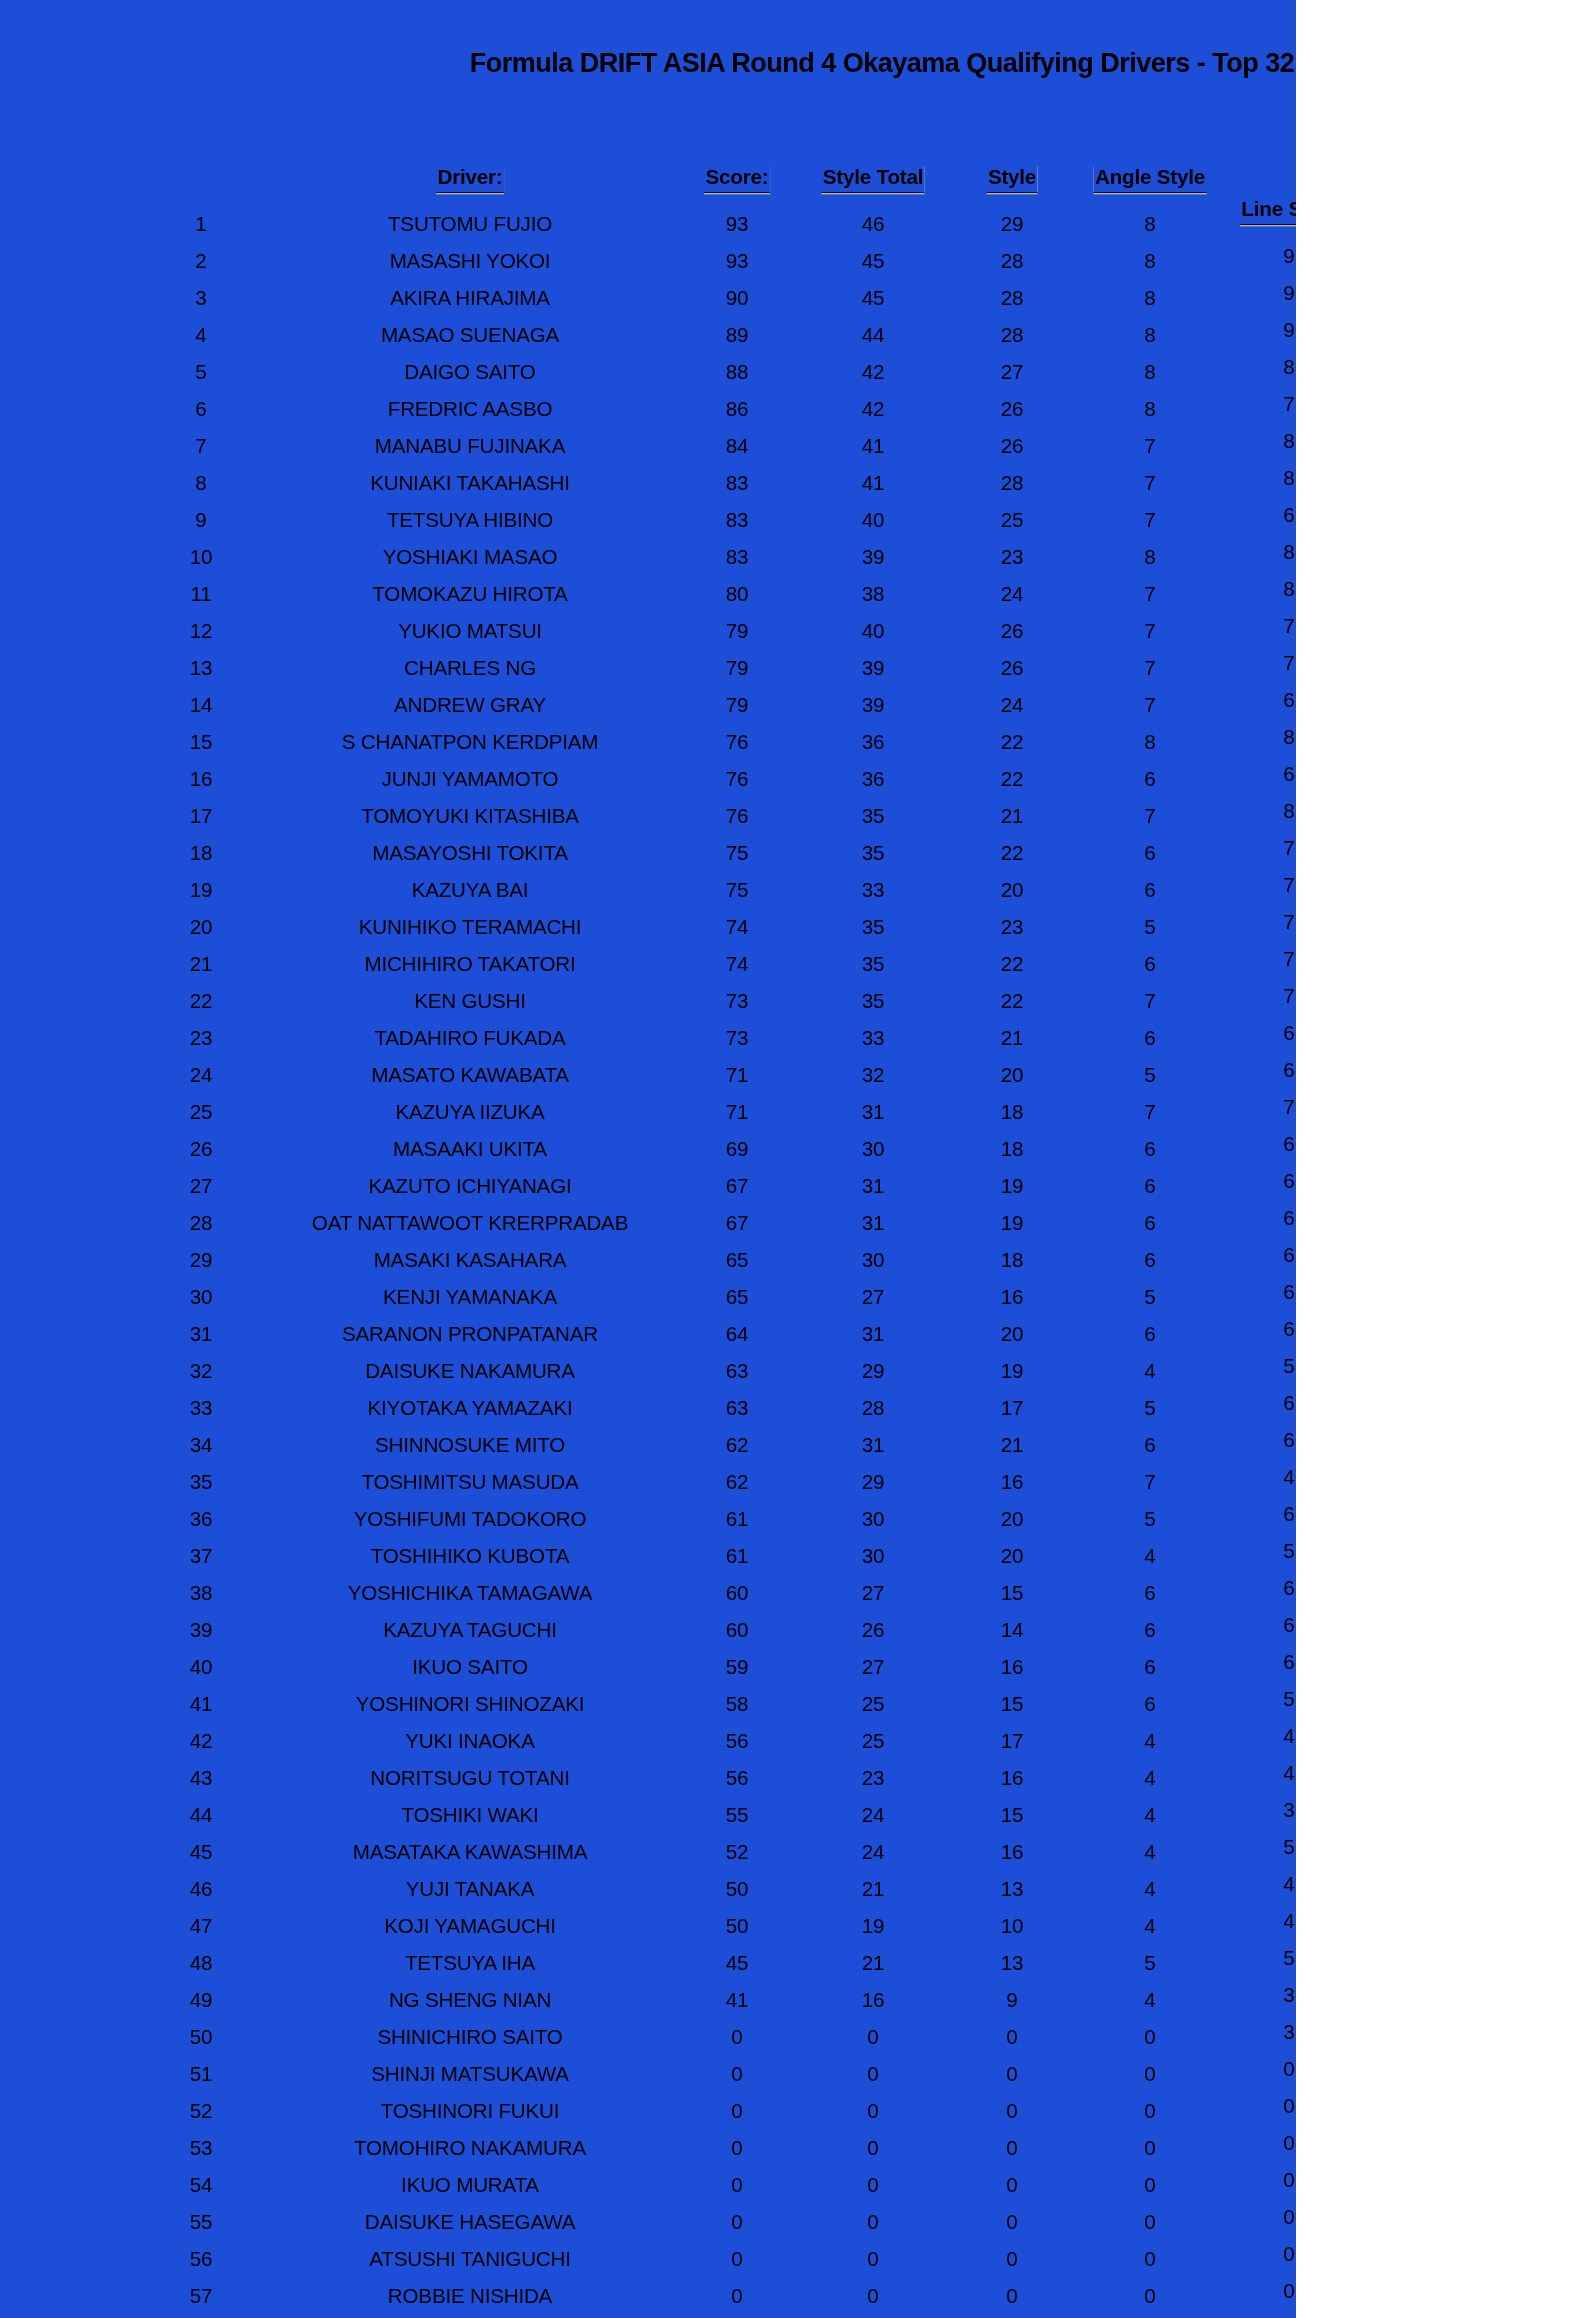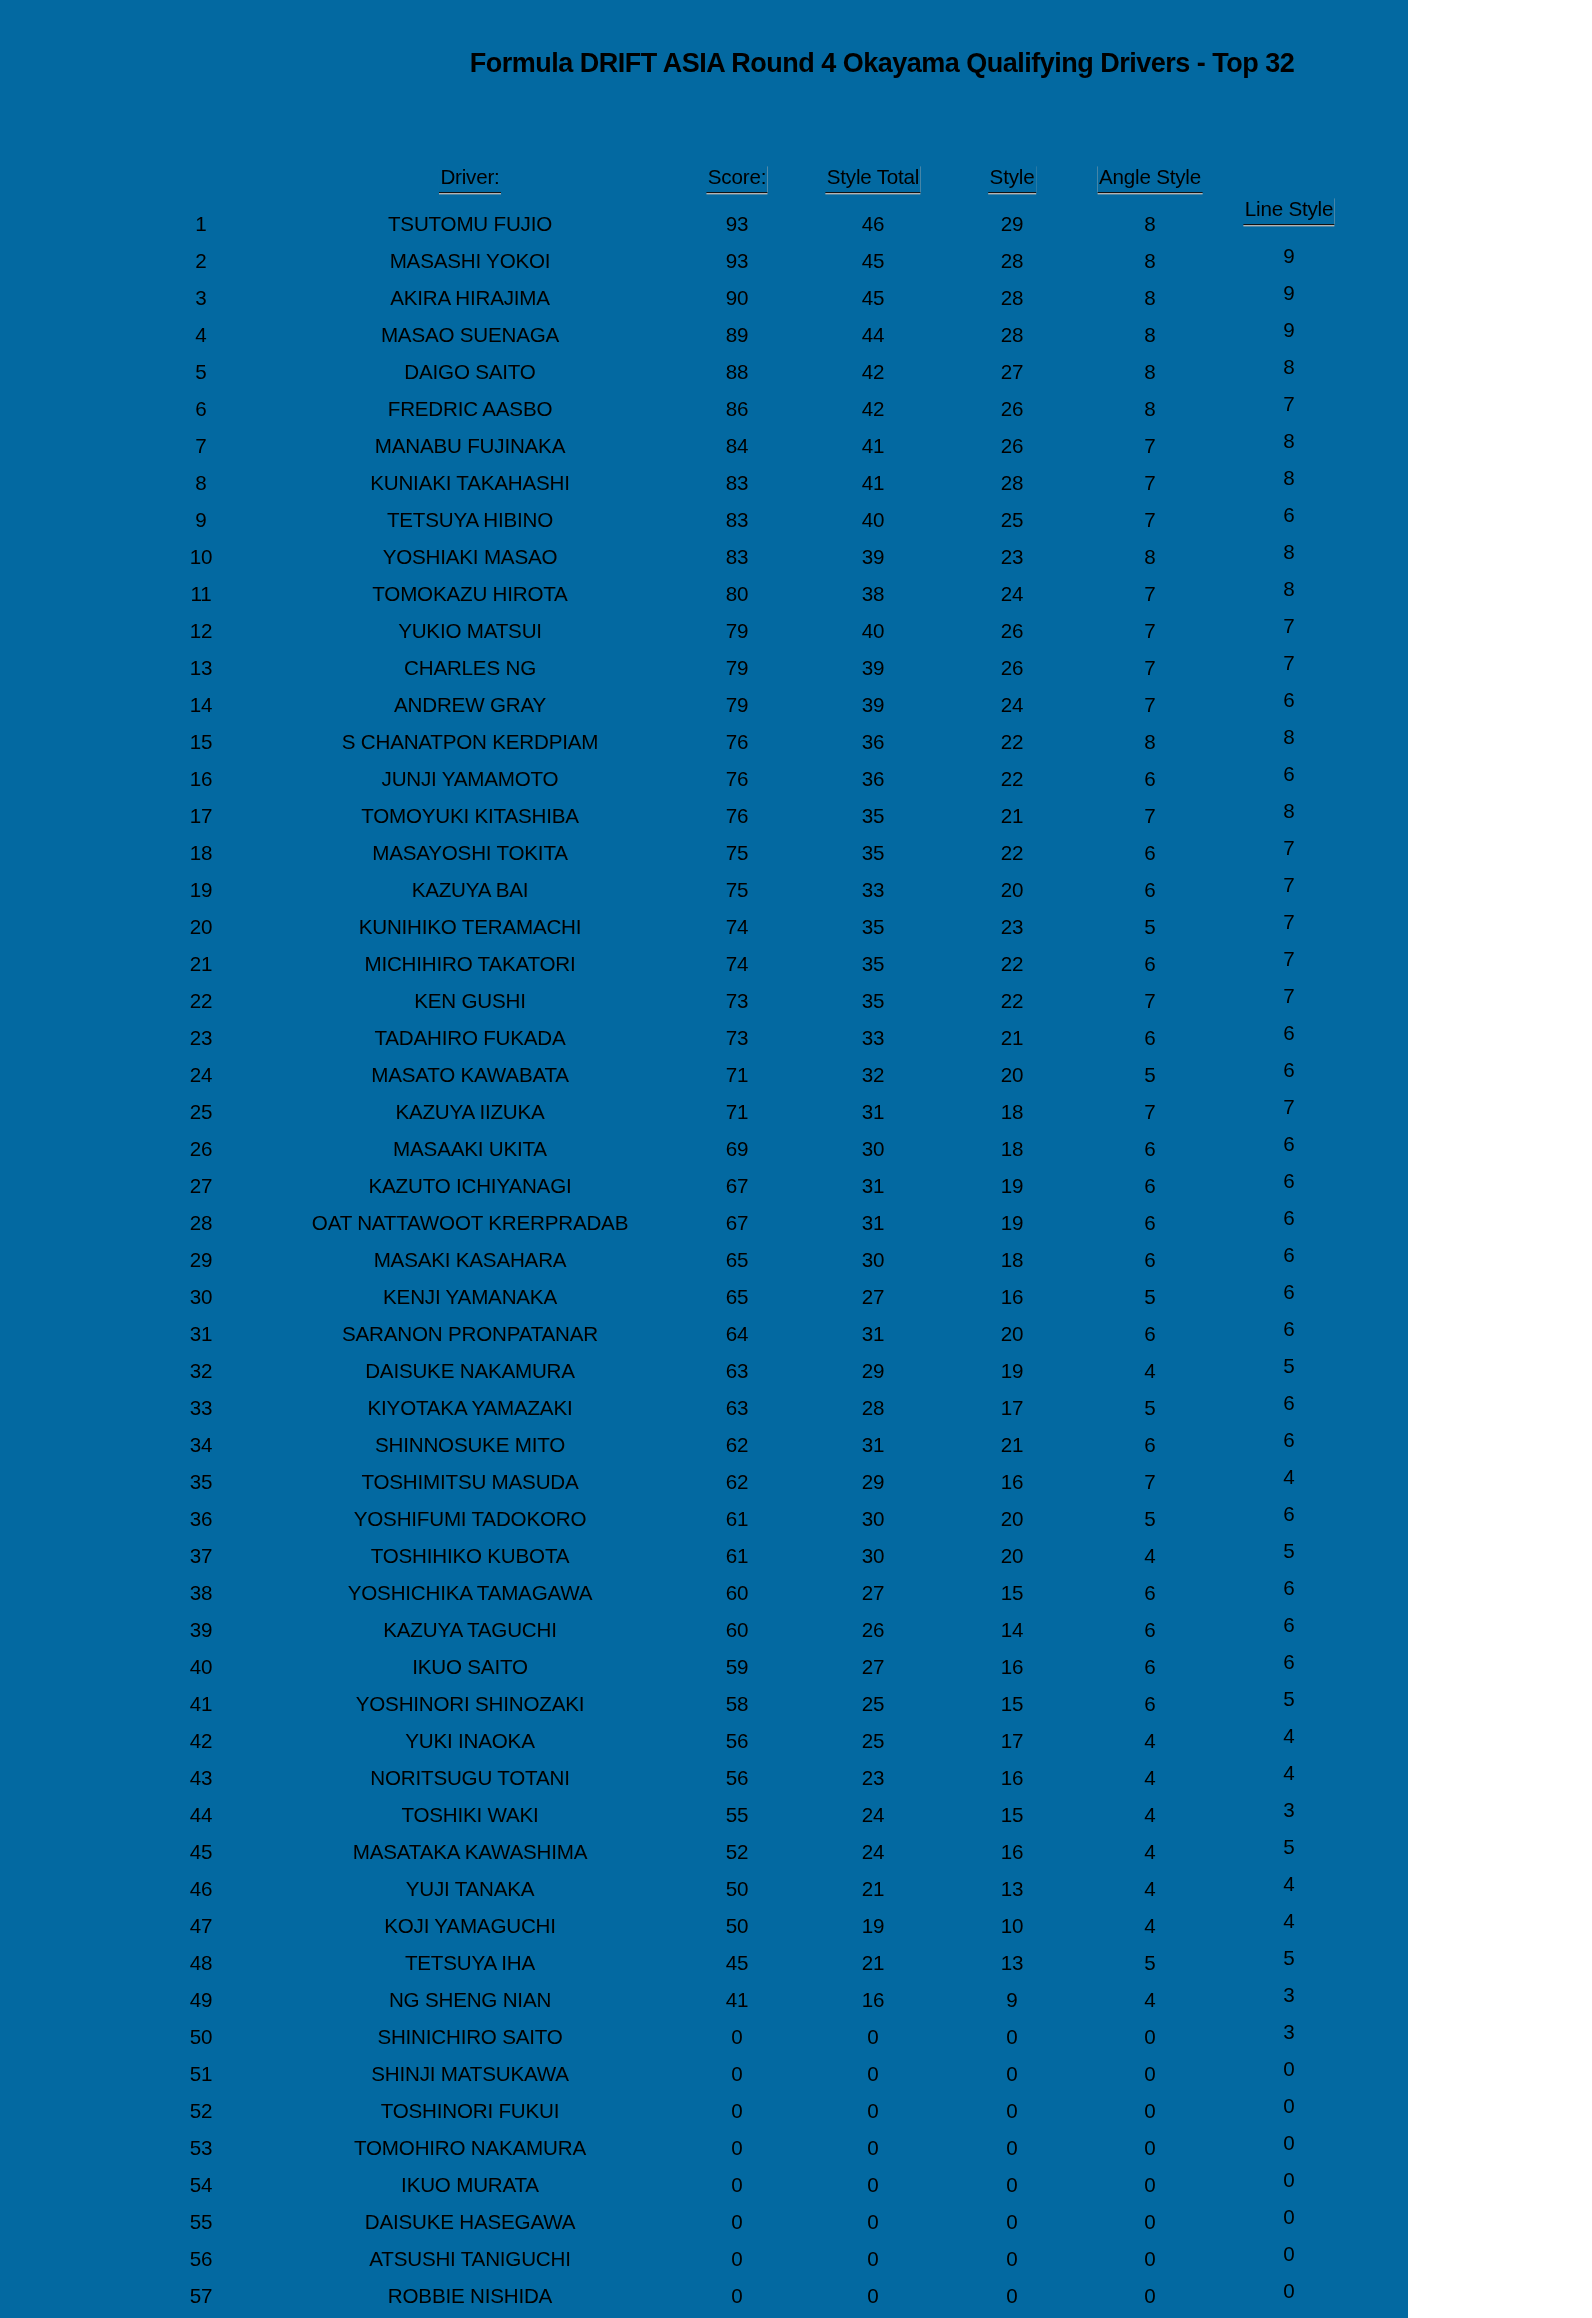--- a/index.html
+++ b/index.html
@@ -2,23 +2,23 @@
 <html style="font-size:7.5px"><head>
 <meta charset="utf-8">
 <style>
   html, body {
     margin: 0;
     padding: 0;
     background: #ffffff;
   }
   .page {
     position: relative;
-    width: 1408px;
+    width: 1296px;
     height: 2319px;
-    background: #0369a1;
+    background: #1d4ed8;
     font-family: "Liberation Sans", sans-serif;
     color: #000000;
     overflow: hidden;
   }
   .title {
     position: absolute;
     top: 48px;
     left: 882px;
     transform: translateX(-50%);
     font-size: 27px;
@@ -31,21 +31,21 @@
     top: 165px;
     left: 0;
     width: 100%;
     height: 37px;
   }
   .hcell {
     position: absolute;
     transform: translateX(-50%);
     white-space: nowrap;
     font-size: 20.6px;
-    font-weight: normal;
+    font-weight: bold;
     letter-spacing: -0.2px;
   }
   .hcell span {
     display: inline-block;
     padding: 0 1.4px 2.8px 1.4px;
     border-bottom: 1.9px solid #111111;
     box-shadow: 0 1.4px 0 #b3b3b3;
   }
   .rows {
     position: absolute;

